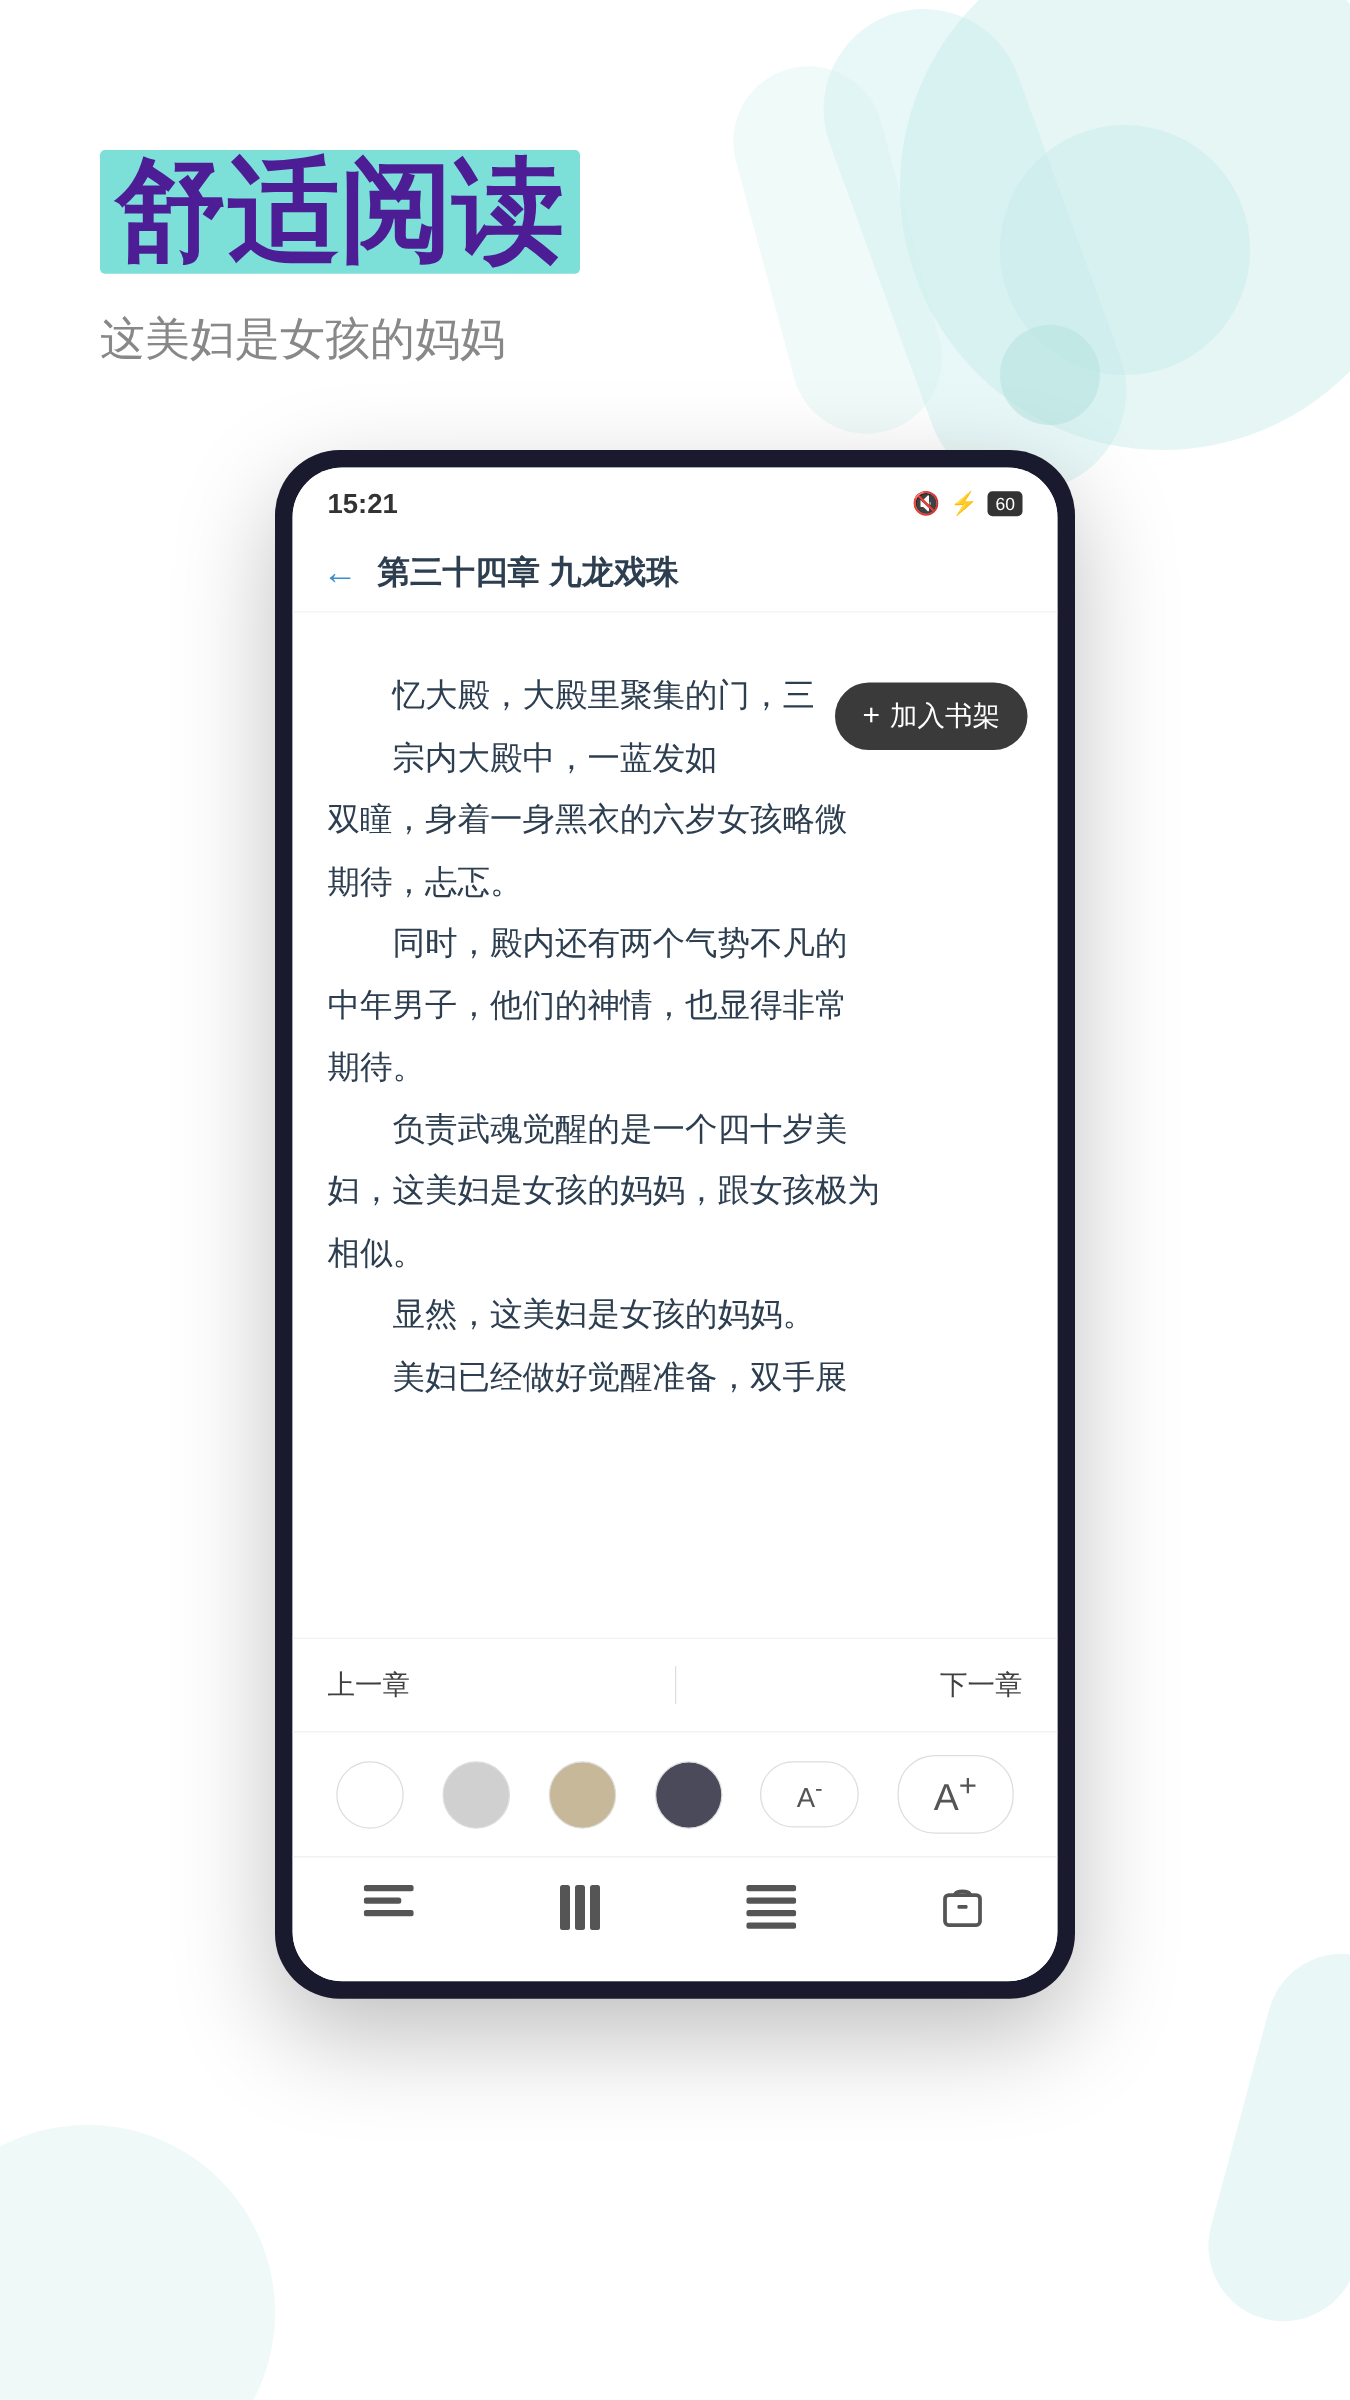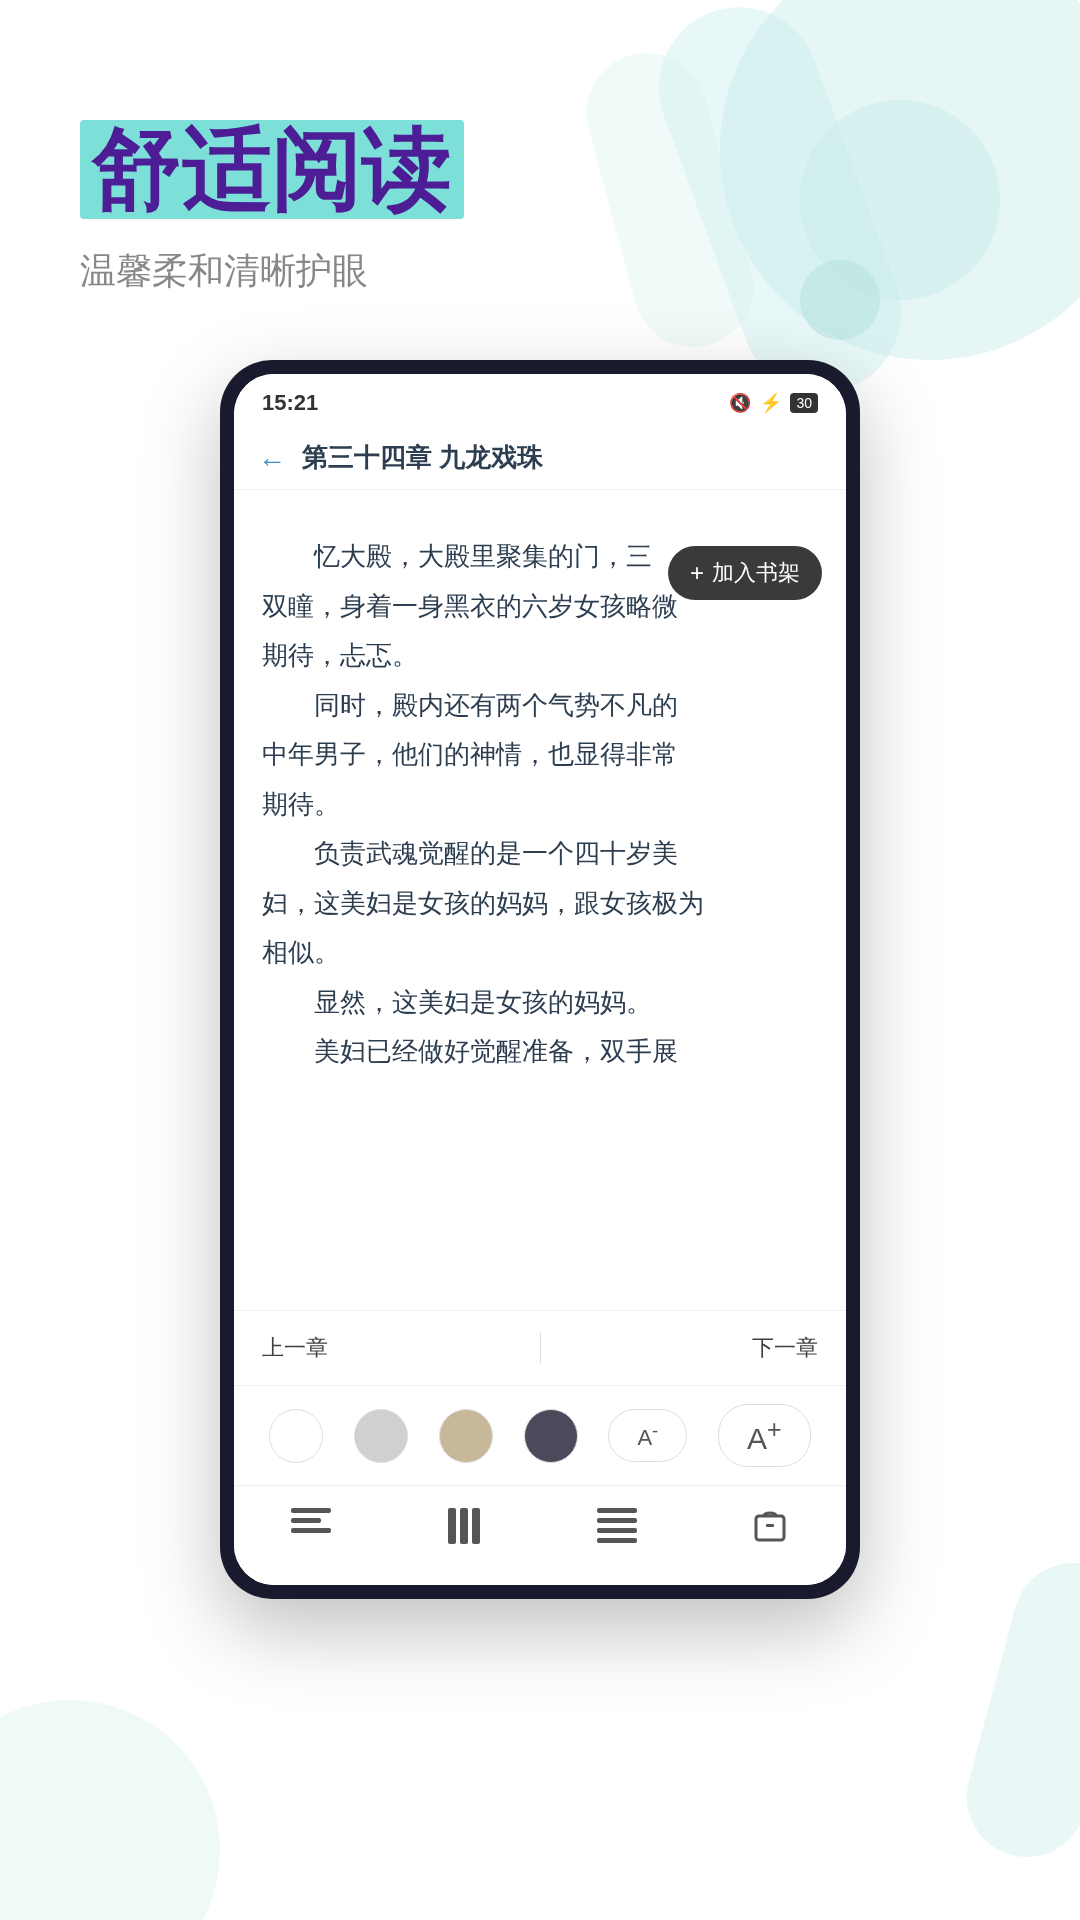--- a/index.html
+++ b/index.html
@@ -317,50 +317,51 @@
 <div class="bg-shape bg-shape-1"></div>
 <div class="bg-shape bg-shape-4"></div>
 <div class="bg-shape bg-shape-5"></div>
 <div class="bg-shape bg-shape-2"></div>
 <div class="bg-shape bg-shape-3"></div>
 
 <div class="hero">
   <div class="hero-title">
     <span class="hero-title-highlight">舒适阅读</span>
   </div>
-  <div class="hero-subtitle">温馨柔和清晰护眼</div>
+  <div class="hero-subtitle">这美妇是女孩的妈妈</div>
 </div>
 
 <div class="phone-container" style="position: absolute; top: 360px; left: 50%; transform: translateX(-50%);">
   <div class="phone-mockup">
     <div class="phone-inner">
 
       <div class="status-bar">
         <span class="status-time">15:21</span>
         <div class="status-icons">
           <span>🔇</span>
           <span>⚡</span>
-          <span class="battery-badge">30</span>
+          <span class="battery-badge">60</span>
         </div>
       </div>
 
       <div class="reader-header">
         <span class="back-arrow">←</span>
         <span class="chapter-title">第三十四章 九龙戏珠</span>
       </div>
 
       <div class="reader-content">
 
         <div class="add-shelf-tooltip">
           <span class="tooltip-plus">+</span>
           <span>加入书架</span>
         </div>
 
         <div class="reader-text">
           <p>　　忆大殿，大殿里聚集的门，三</p>
+          <p>　　宗内大殿中，一蓝发如</p>
           <p>双瞳，身着一身黑衣的六岁女孩略微</p>
           <p>期待，忐忑。</p>
           <p>　　同时，殿内还有两个气势不凡的</p>
           <p>中年男子，他们的神情，也显得非常</p>
           <p>期待。</p>
           <p>　　负责武魂觉醒的是一个四十岁美</p>
           <p>妇，这美妇是女孩的妈妈，跟女孩极为</p>
           <p>相似。</p>
           <p>　　显然，这美妇是女孩的妈妈。</p>
           <p>　　美妇已经做好觉醒准备，双手展</p>

